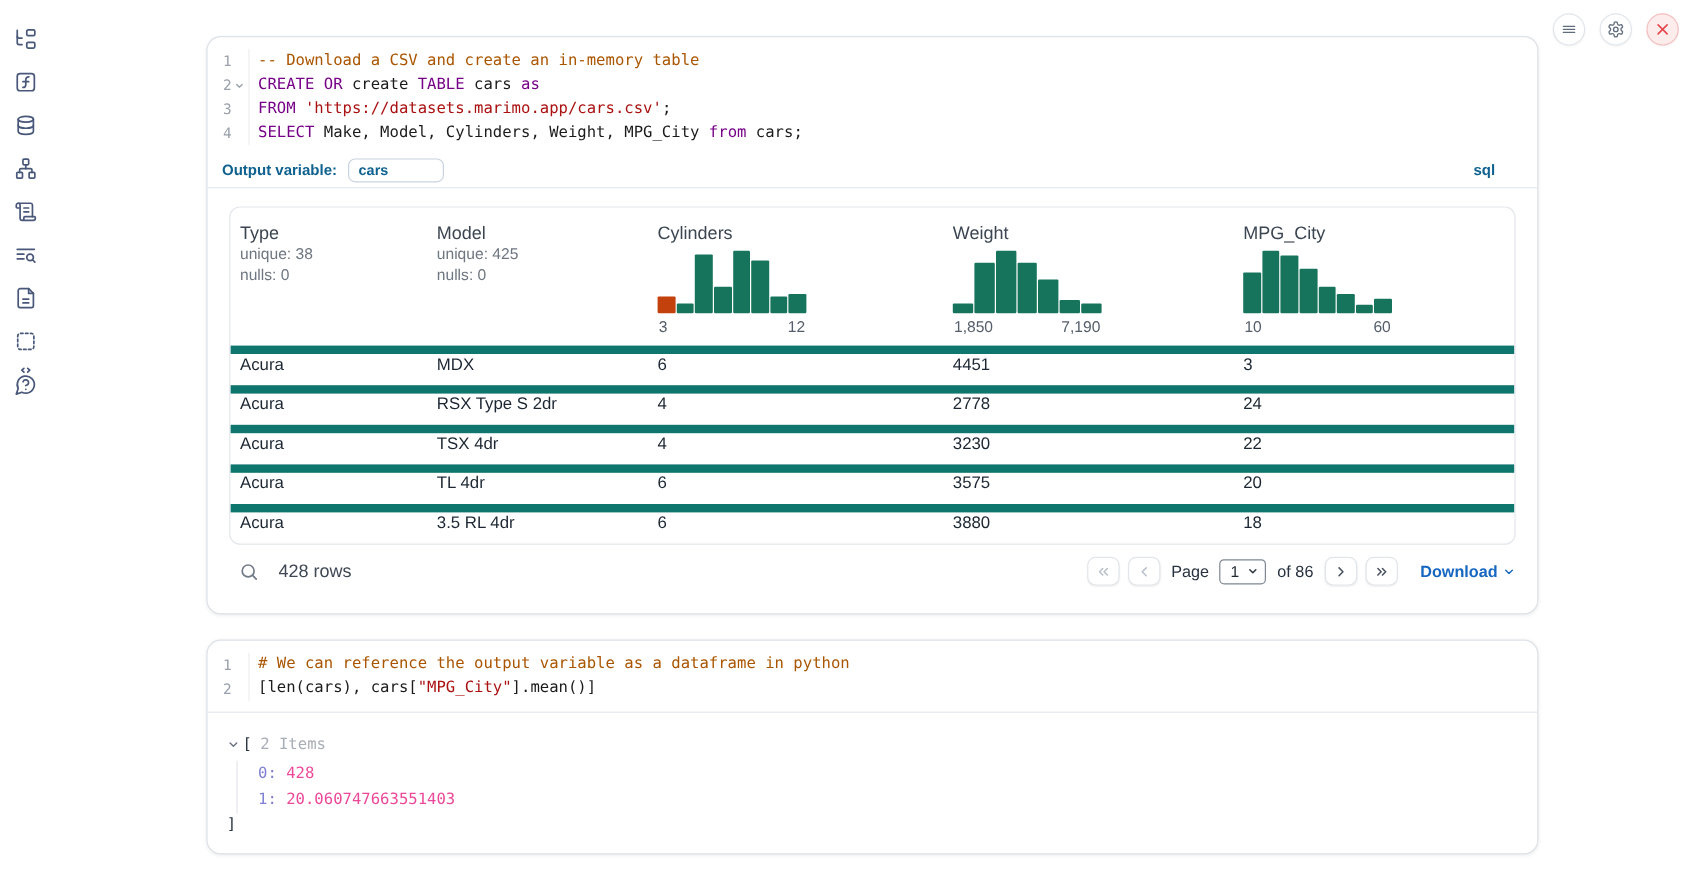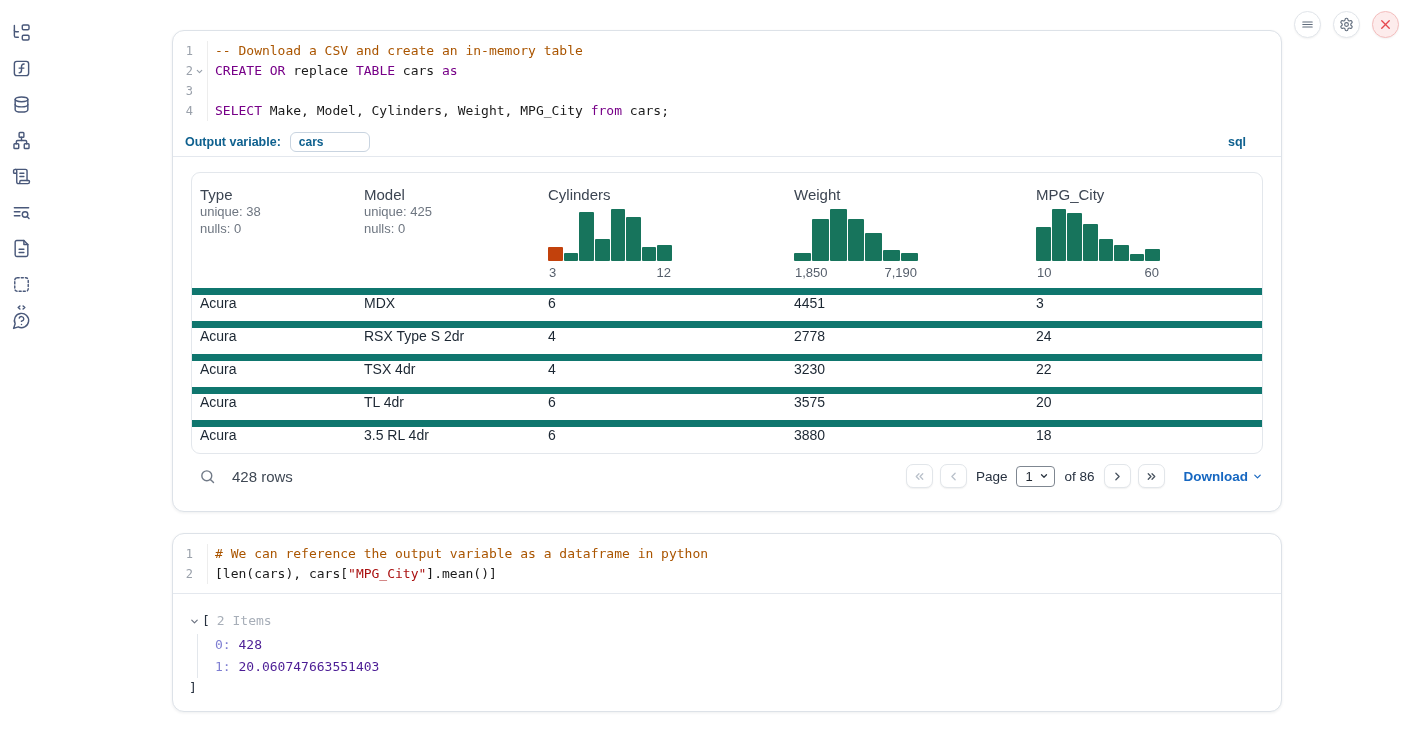--- a/index.html
+++ b/index.html
@@ -88,21 +88,21 @@
 
   
   .py-output{ padding:17px 16px 0 16px; font-family:"DejaVu Sans Mono", monospace;
     font-size:13px; color:#27313f; }
   .tree-head{ display:flex; align-items:center; height:18px; }
   .tree-chevron{ width:11px; height:11px; color:#6b7280; margin-right:2px; cursor:pointer; }
   .tree-summary{ color:#a7aeb8; margin-left:7px; }
   .tree-items{ margin-left:8px; border-left:1px solid #e3e7ec; padding-left:17px; margin-top:5px; }
   .tree-item{ height:22px; line-height:22px; }
   .tree-key{ color:#7e7ed2; }
-  .tree-val{ color:#4c1d95; }
+  .tree-val{ color:#ec4899; }
   .tree-close{ height:19px; line-height:19px; }
 </style>
 </head>
 <body>
 
 <div class="sidebar" id="sidebar">
     <div class="side-icon"><svg viewBox="0 0 24 24" fill="none" stroke="currentColor" stroke-width="1.8" stroke-linecap="round" stroke-linejoin="round">
         <rect x="13" y="2.5" width="8.5" height="6" rx="1.5"></rect>
         <rect x="13" y="15.5" width="8.5" height="6" rx="1.5"></rect>
         <path d="M3 3v13a2 2 0 0 0 2 2h3"></path>
@@ -190,27 +190,28 @@
       </div>
       <div class="code-line">
         <span class="gutter">
           <span class="ln">2</span>
           <span class="fold">
             <svg viewBox="0 0 24 24" fill="none" stroke="currentColor" stroke-width="3" stroke-linecap="round" stroke-linejoin="round">
               <path d="m6 9 6 6 6-6"></path>
             </svg>
           </span>
         </span>
-        <span class="code-text"><span class="tok-kw">CREATE OR</span><span class="tok-plain"> replace </span><span class="tok-kw">TABLE</span><span class="tok-plain"> cars </span><span class="tok-kw">as</span></span>
+        <span class="code-text"><span class="tok-kw">CREATE OR</span><span class="tok-plain"> create </span><span class="tok-kw">TABLE</span><span class="tok-plain"> cars </span><span class="tok-kw">as</span></span>
       </div>
       <div class="code-line">
         <span class="gutter">
           <span class="ln">3</span>
           <span class="fold"></span>
         </span>
+        <span class="code-text"><span class="tok-kw">FROM</span><span class="tok-plain"> </span><span class="tok-str">'https://datasets.marimo.app/cars.csv'</span><span class="tok-plain">;</span></span>
       </div>
       <div class="code-line">
         <span class="gutter">
           <span class="ln">4</span>
           <span class="fold"></span>
         </span>
         <span class="code-text"><span class="tok-kw">SELECT</span><span class="tok-plain"> Make, Model, Cylinders, Weight, MPG_City </span><span class="tok-kw">from</span><span class="tok-plain"> cars;</span></span>
       </div>
     </div>
   <div class="editor-bar">

